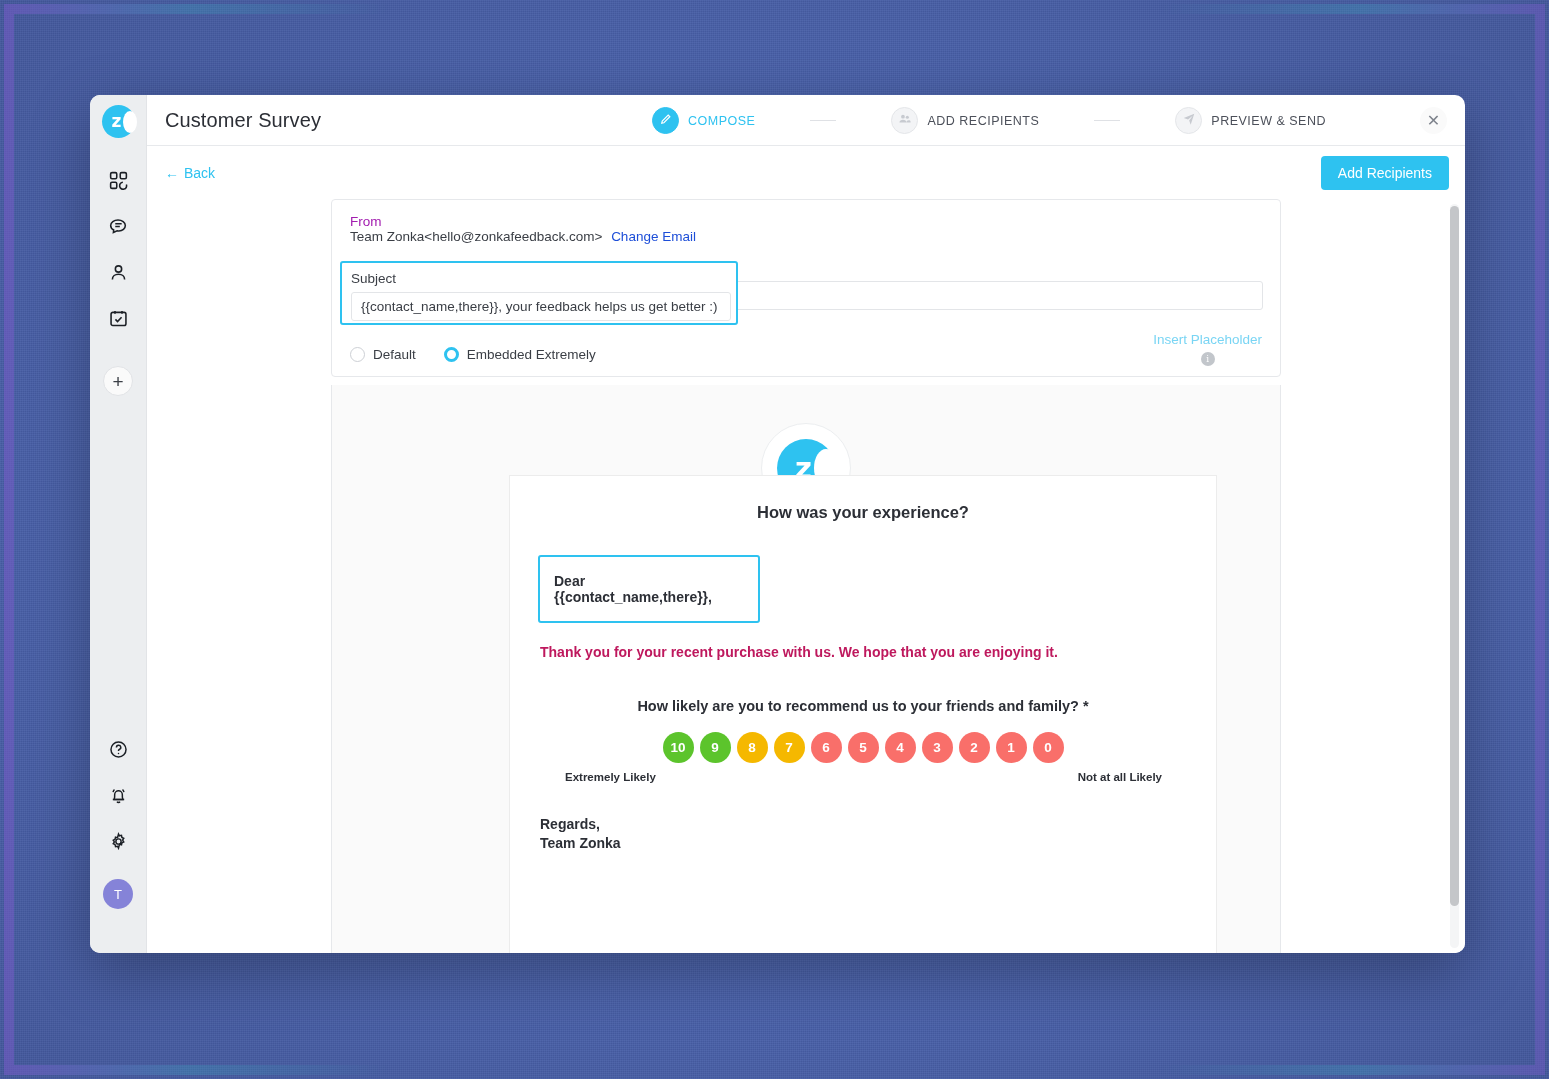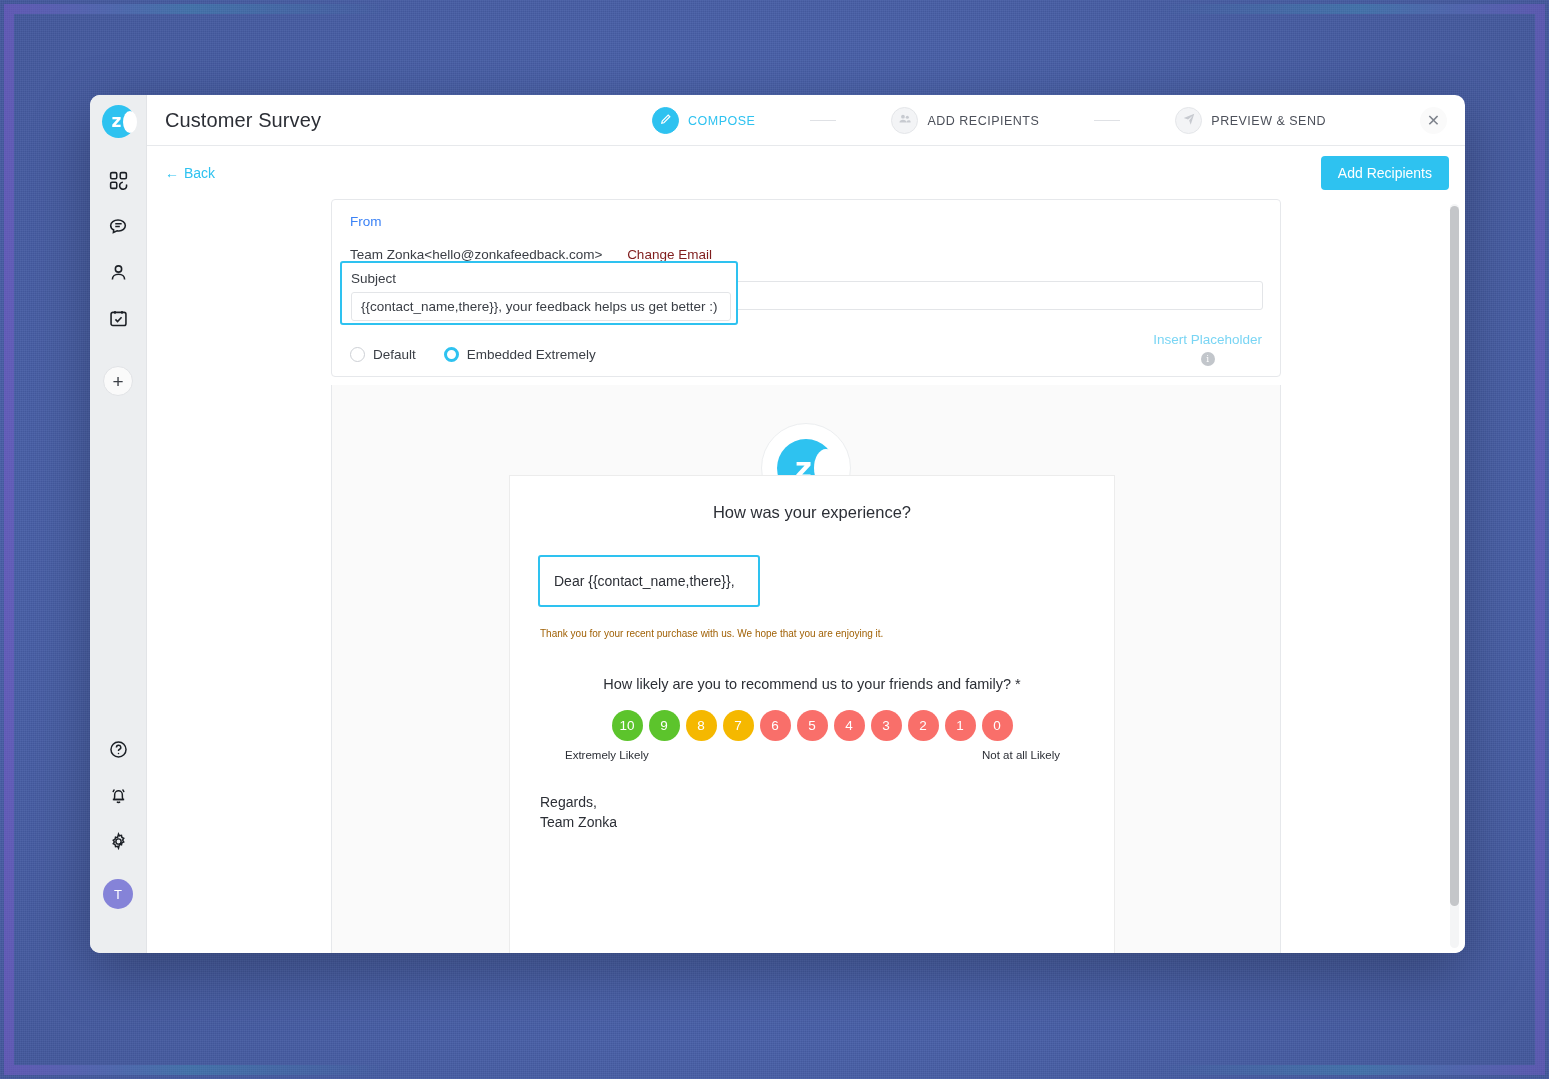--- a/index.html
+++ b/index.html
@@ -238,23 +238,23 @@
 
   
   .compose-card {
     border: 1px solid #e6e8eb;
     border-radius: 4px;
     background: #fff;
     padding: 14px 18px 10px 18px;
     position: relative;
     height: 178px;
   }
-  .from-label { font-size: 13.5px; color: #3b82f6; margin-bottom: 18px; }
+  .from-label { font-size: 13.5px; color: #a21caf; margin-bottom: 0; }
   .from-row { font-size: 13.5px; color: #3a3e45; }
-  .change-email { color: #7f1d1d; cursor: pointer; margin-left: 21px; text-align: center; }
+  .change-email { color: #1d4ed8; cursor: pointer; margin-left: 5px; text-align: center; }
 
   .subject-highlight {
     position: absolute;
     left: 8px;
     top: 61px;
     width: 398px;
     height: 64px;
     border: 2px solid #2ec2f0;
     border-radius: 3px;
     background: #fff;
@@ -379,46 +379,47 @@
     position: relative; z-index: 2;
     color: #fff; font-weight: bold; font-size: 29px; line-height: 1;
     font-family: "DejaVu Sans", sans-serif;
     margin-right: 5px;
   }
 
   .email-body {
     position: absolute;
     left: 177px;
     top: 90px;
-    width: 606px;
+    width: 708px;
     background: #fff;
     border: 1px solid #ececec;
     border-bottom: none;
     min-height: 487px;
     padding: 27px 30px 0 30px;
+    font-weight: bold;
   }
   .email-title {
     text-align: center;
     font-size: 16.5px;
     color: #2c2f36;
     margin-bottom: 33px;
   }
   .greet-highlight {
     border: 2px solid #2ec2f0;
     border-radius: 3px;
     padding: 16px 16px 16px 14px;
     margin: 0 0 0 -2px;
     width: 222px;
     font-size: 14px;
     color: #2c2f36;
     background: #fff;
   }
   .email-p {
-    font-size: 10px;
-    color: #a16207;
+    font-size: 14px;
+    color: #be185d;
     line-height: 1.42;
     margin-top: 20px;
   }
   .nps-question {
     text-align: center;
     font-size: 14.5px;
     color: #2c2f36;
     margin-top: 35px;
     margin-bottom: 18px;
   }

